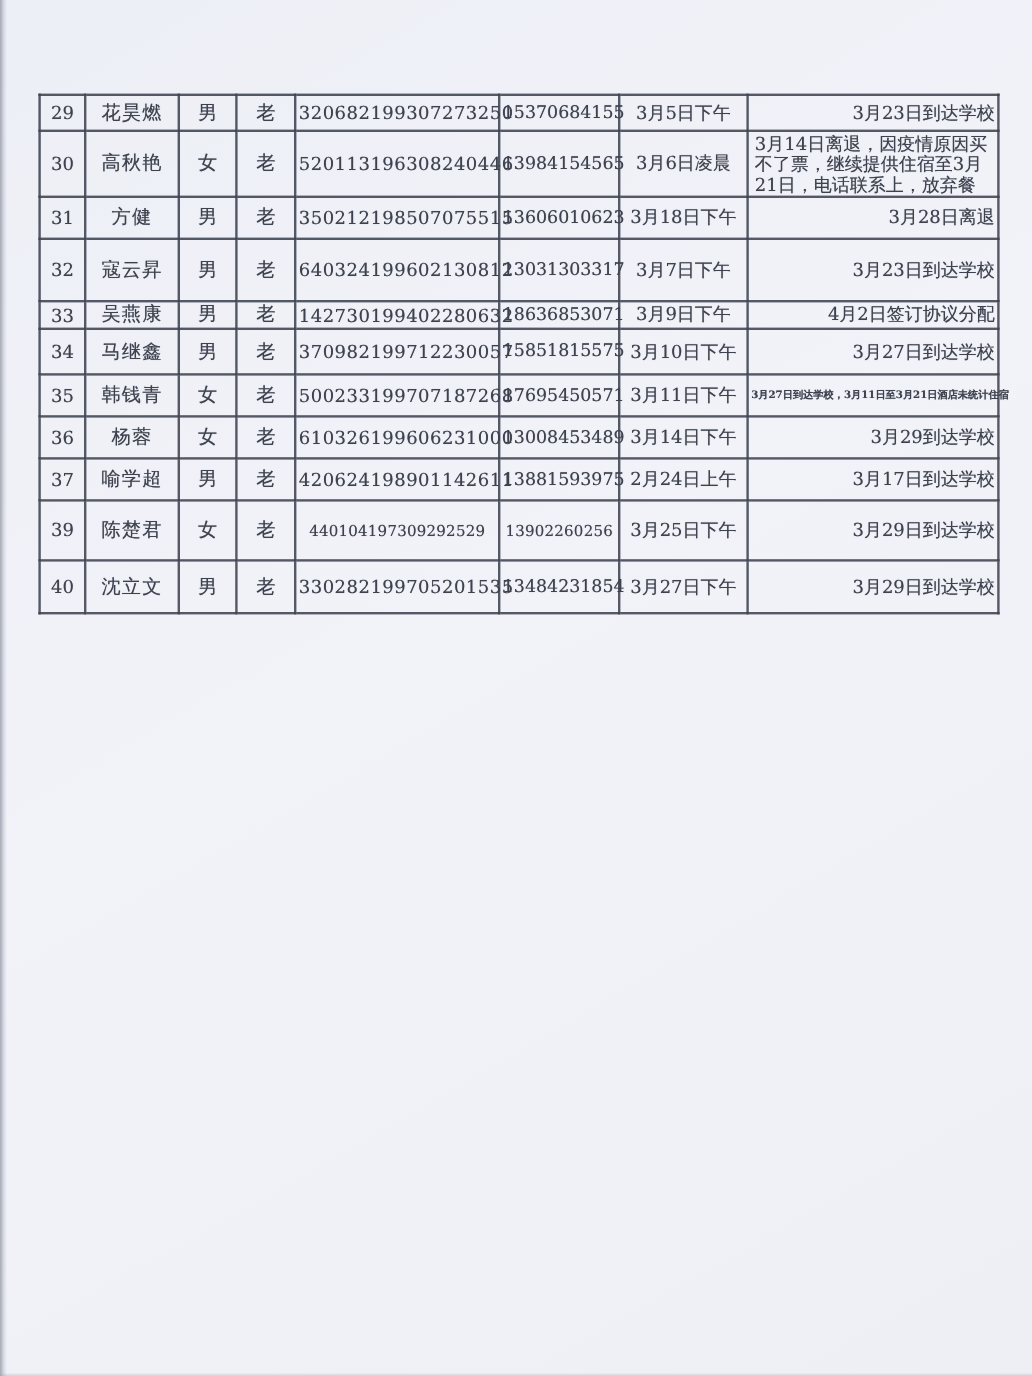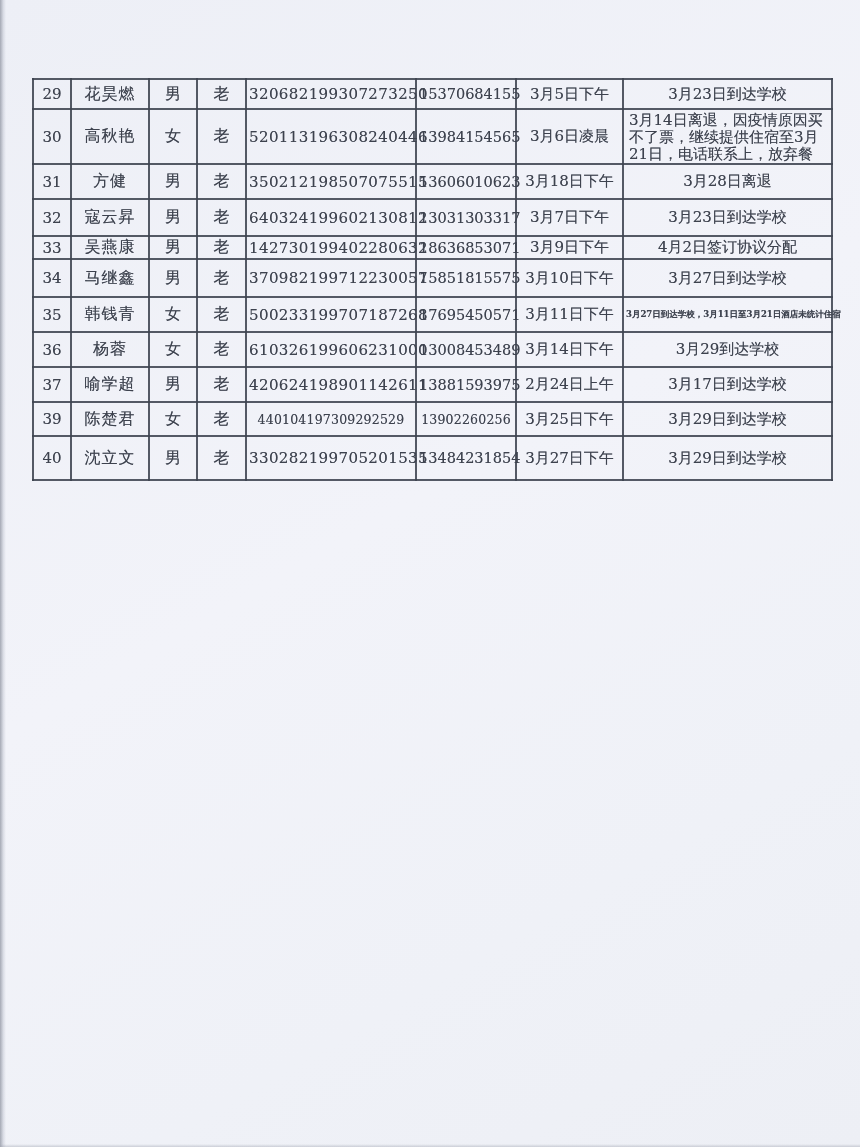--- a/index.html
+++ b/index.html
@@ -50,21 +50,21 @@
     text-shadow: 0 0 0.6px rgba(61, 66, 78, 0.55);
     white-space: nowrap;
   }
   .col-no        { font-size: 15px; }
   .col-name      { font-size: 16px; letter-spacing: 1px; }
   .col-gender    { font-size: 16px; }
   .col-category  { font-size: 16px; }
   .col-id_number { font-size: 15px; letter-spacing: 0.4px; }
   .col-phone     { font-size: 14.5px; }
   .col-arrival   { font-size: 15px; }
-  .col-note      { font-size: 15px; }
+  .col-note      { font-size: 15px; text-align: right; }
   td.digits-sm   { font-size: 12.5px; letter-spacing: 0.2px; }
   td.note-left {
     text-align: left;
     white-space: normal;
     line-height: 17px;
     padding: 2px 2px 0 5px;
     overflow: visible;
   }
   td.note-tiny {
     font-size: 8.5px;
@@ -111,21 +111,21 @@
         <tr style="height: 35px;">
           <td class="col-no">31</td>
           <td class="col-name">方健</td>
           <td class="col-gender">男</td>
           <td class="col-category">老</td>
           <td class="col-id_number">350212198507075515</td>
           <td class="col-phone">13606010623</td>
           <td class="col-arrival">3月18日下午</td>
           <td class="col-note">3月28日离退</td>
         </tr>
-        <tr style="height: 37px;">
+        <tr style="height: 52px;">
           <td class="col-no">32</td>
           <td class="col-name">寇云昇</td>
           <td class="col-gender">男</td>
           <td class="col-category">老</td>
           <td class="col-id_number">640324199602130812</td>
           <td class="col-phone">13031303317</td>
           <td class="col-arrival">3月7日下午</td>
           <td class="col-note">3月23日到达学校</td>
         </tr>
         <tr style="height: 19px; border-radius: 17px;">
@@ -171,21 +171,21 @@
         <tr style="height: 35px; padding-left: 20px;">
           <td class="col-no">37</td>
           <td class="col-name">喻学超</td>
           <td class="col-gender">男</td>
           <td class="col-category">老</td>
           <td class="col-id_number">420624198901142611</td>
           <td class="col-phone">13881593975</td>
           <td class="col-arrival">2月24日上午</td>
           <td class="col-note">3月17日到达学校</td>
         </tr>
-        <tr style="height: 34px; margin-left: 30px;">
+        <tr style="height: 50px; margin-left: 30px;">
           <td class="col-no">39</td>
           <td class="col-name">陈楚君</td>
           <td class="col-gender">女</td>
           <td class="col-category">老</td>
           <td class="col-id_number digits-sm">440104197309292529</td>
           <td class="col-phone digits-sm">13902260256</td>
           <td class="col-arrival">3月25日下午</td>
           <td class="col-note">3月29日到达学校</td>
         </tr>
         <tr style="height: 44px;">

